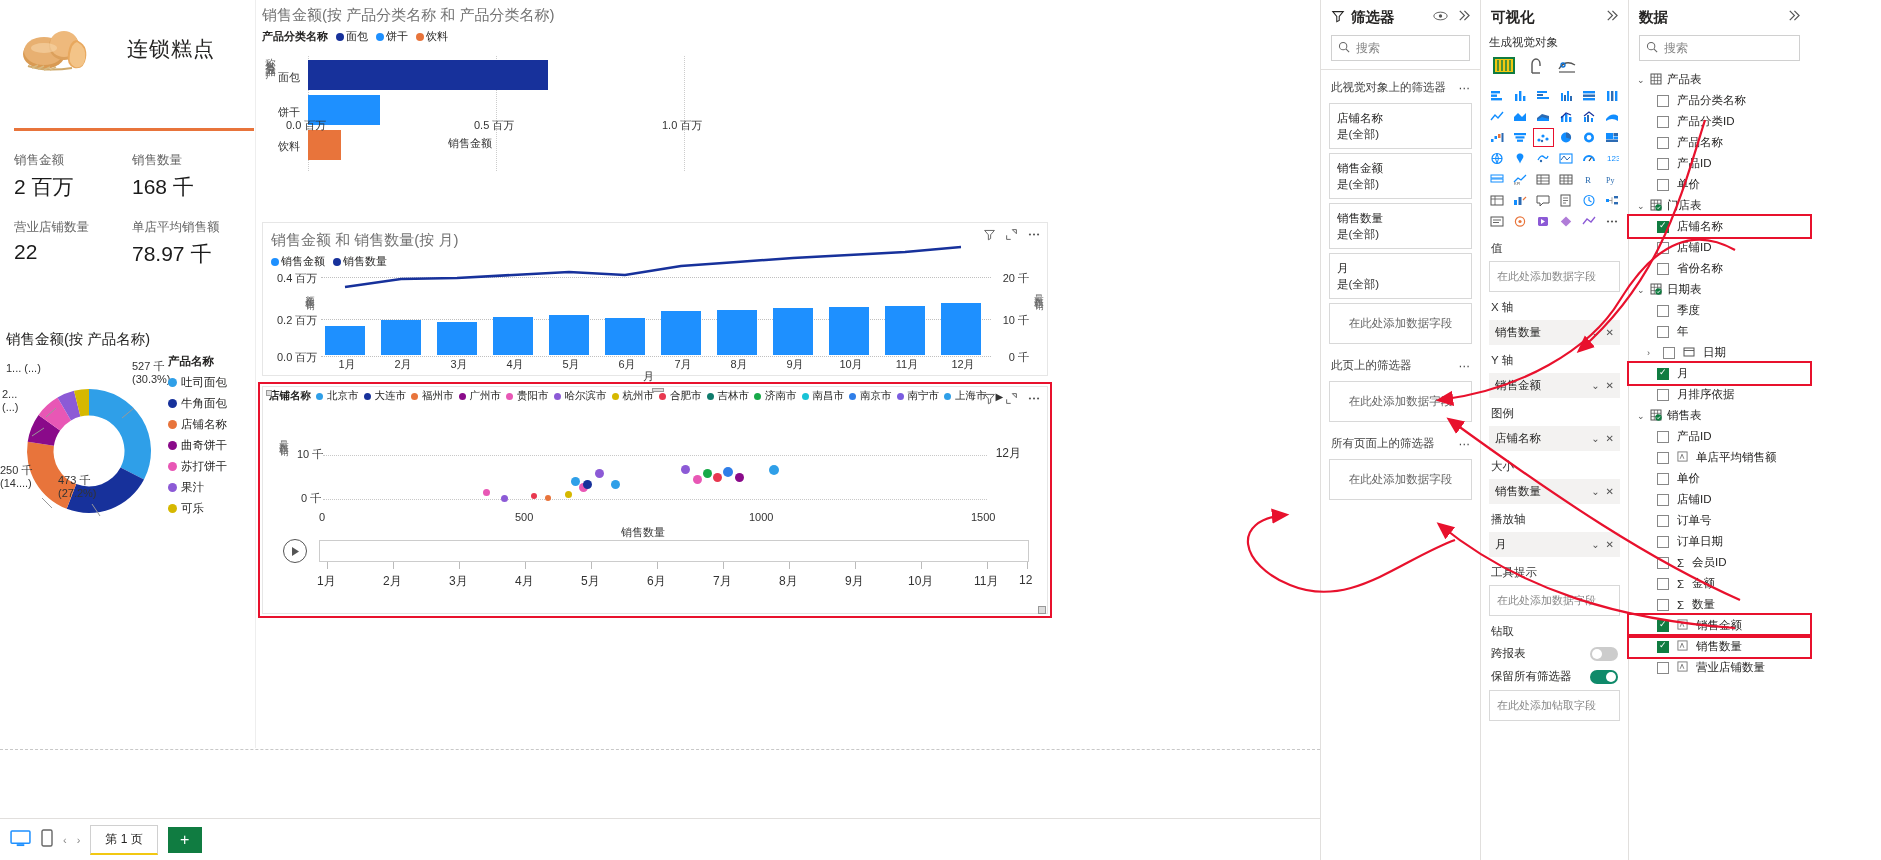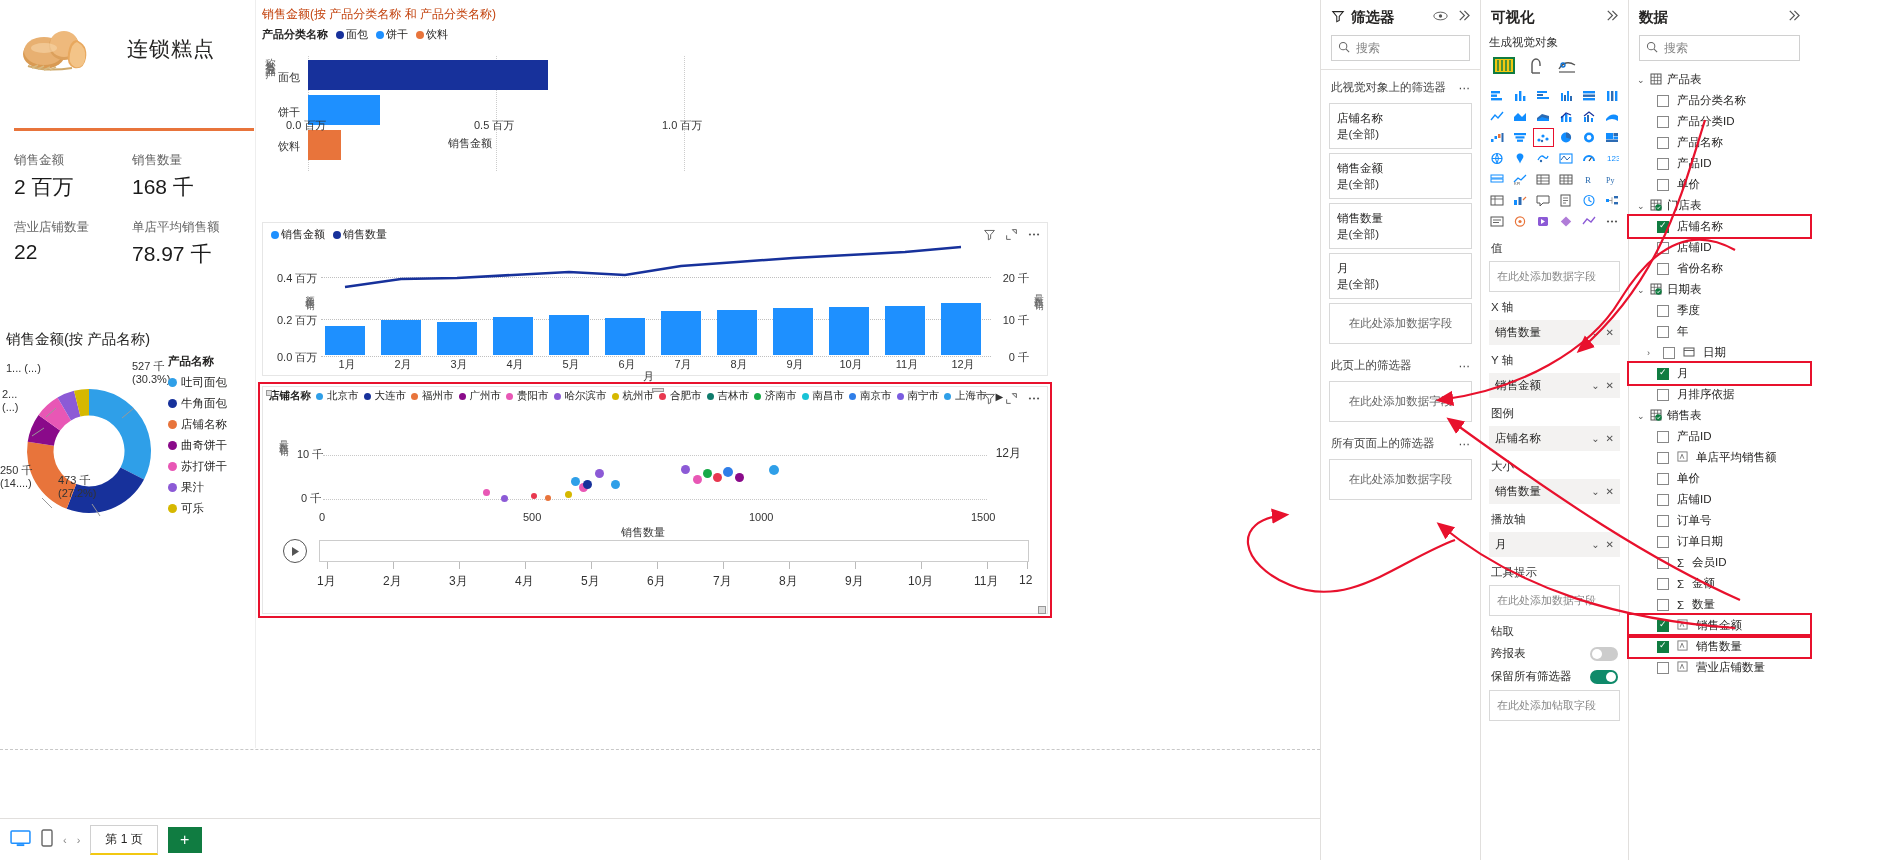--- a/index.html
+++ b/index.html
@@ -31,21 +31,21 @@
   .donut-wrap { position: absolute; left: 0px; top: 352px; width: 256px; height: 200px; }
   .donut-svg { position:absolute; left: 4px; top: 14px; }
   .donut-legend { position:absolute; left: 168px; top: 2px; width: 90px; }
   .donut-legend .lg-title { font-weight: bold; font-size: 11.5px; margin-bottom: 6px; color:#252423;}
   .donut-legend .lg-item { display:flex; align-items:center; font-size: 11.5px; margin-bottom: 6px; color:#252423;}
   .dot { width: 9px; height: 9px; border-radius: 50%; margin-right: 4px; flex: none; }
   .lbl-cal { position: absolute; font-size: 11px; color: #333; line-height: 13px; }
 
   
   .bar-visual { position:absolute; left: 258px; top: 0px; width: 560px; height: 214px; }
-  .v-title { font-size: 12px; color: #c2410c; padding: 6px 0 0 4px; }
+  .v-title { font-size: 15px; color: #737373; padding: 6px 0 0 4px; }
   .v-legend { display:flex; align-items:center; font-size: 11px; padding: 4px 0 0 4px; gap: 4px; flex-wrap: wrap;}
   .v-legend .lgname { font-weight: bold; margin-right: 4px; }
   .v-legend .litem { display:flex; align-items:center; margin-right: 4px;}
   .v-legend .litem .dot { width:8px;height:8px;margin-right:2px;}
 
   .hbars { position:absolute; left: 50px; top: 56px; width: 490px; height: 115px; }
   .axis-y-title { position:absolute; left: 6px; top: 60px; font-size: 10.5px; color: #666;
     writing-mode: vertical-rl; text-orientation: upright; letter-spacing: -2px; }
   .ytick { position:absolute; font-size: 11px; color: #333; left: 20px; }
   .hbar { position:absolute; left: 0; height: 30px; }
@@ -282,20 +282,21 @@
         <div class="hbar" style="top:39px; width:72px; background:#1e90ff;"></div>
         <div class="hbar" style="top:74px; width:33px; background:#e8743b;"></div>
       </div>
       <div class="xtick" style="left:28px;">0.0 百万</div>
       <div class="xtick" style="left:216px;">0.5 百万</div>
       <div class="xtick" style="left:404px;">1.0 百万</div>
       <div class="x-ax-title">销售金额</div>
     </div>
 
     <div class="combo-visual">
+      <div class="v-title" style="padding-left:8px;padding-top:8px;">销售金额 和 销售数量(按 月)</div>
       <div class="v-legend" style="padding-left:8px;">
         <span class="litem">
               <span class="dot" style="background:#1e90ff"></span>
               <span>销售金额</span>
             </span>
         <span class="litem">
               <span class="dot" style="background:#17319b"></span>
               <span>销售数量</span>
             </span>
       </div>
@@ -472,21 +473,21 @@
         <div class="pt" style="left:370px;top:18px;width:9px;height:9px;background:#8c5ad6;"></div>
         <div class="pt" style="left:382px;top:28px;width:9px;height:9px;background:#e857b5;"></div>
         <div class="pt" style="left:392px;top:22px;width:9px;height:9px;background:#17a948;"></div>
         <div class="pt" style="left:402px;top:26px;width:9px;height:9px;background:#e8384f;"></div>
         <div class="pt" style="left:412px;top:20px;width:10px;height:10px;background:#2f7ee8;"></div>
         <div class="pt" style="left:424px;top:26px;width:9px;height:9px;background:#8a0a8a;"></div>
         <div class="pt" style="left:458px;top:18px;width:10px;height:10px;background:#2f9fe8;"></div>
       </div>
 
       <div class="sx-lbl" style="left:56px;">0</div>
-      <div class="sx-lbl" style="left:260px;">500</div>
+      <div class="sx-lbl" style="left:252px;">500</div>
       <div class="sx-lbl" style="left:486px;">1000</div>
       <div class="sx-lbl" style="left:708px;">1500</div>
       <div style="position:absolute;left:358px;top:138px;font-size:11px;color:#333;">销售数量</div>
 
       <div class="play-row">
         <div class="play-btn">
           <svg width="10" height="11" viewBox="0 0 10 11">
                 <polygon points="2,1 9,5.5 2,10" fill="#555"></polygon>
               </svg>
         </div>

